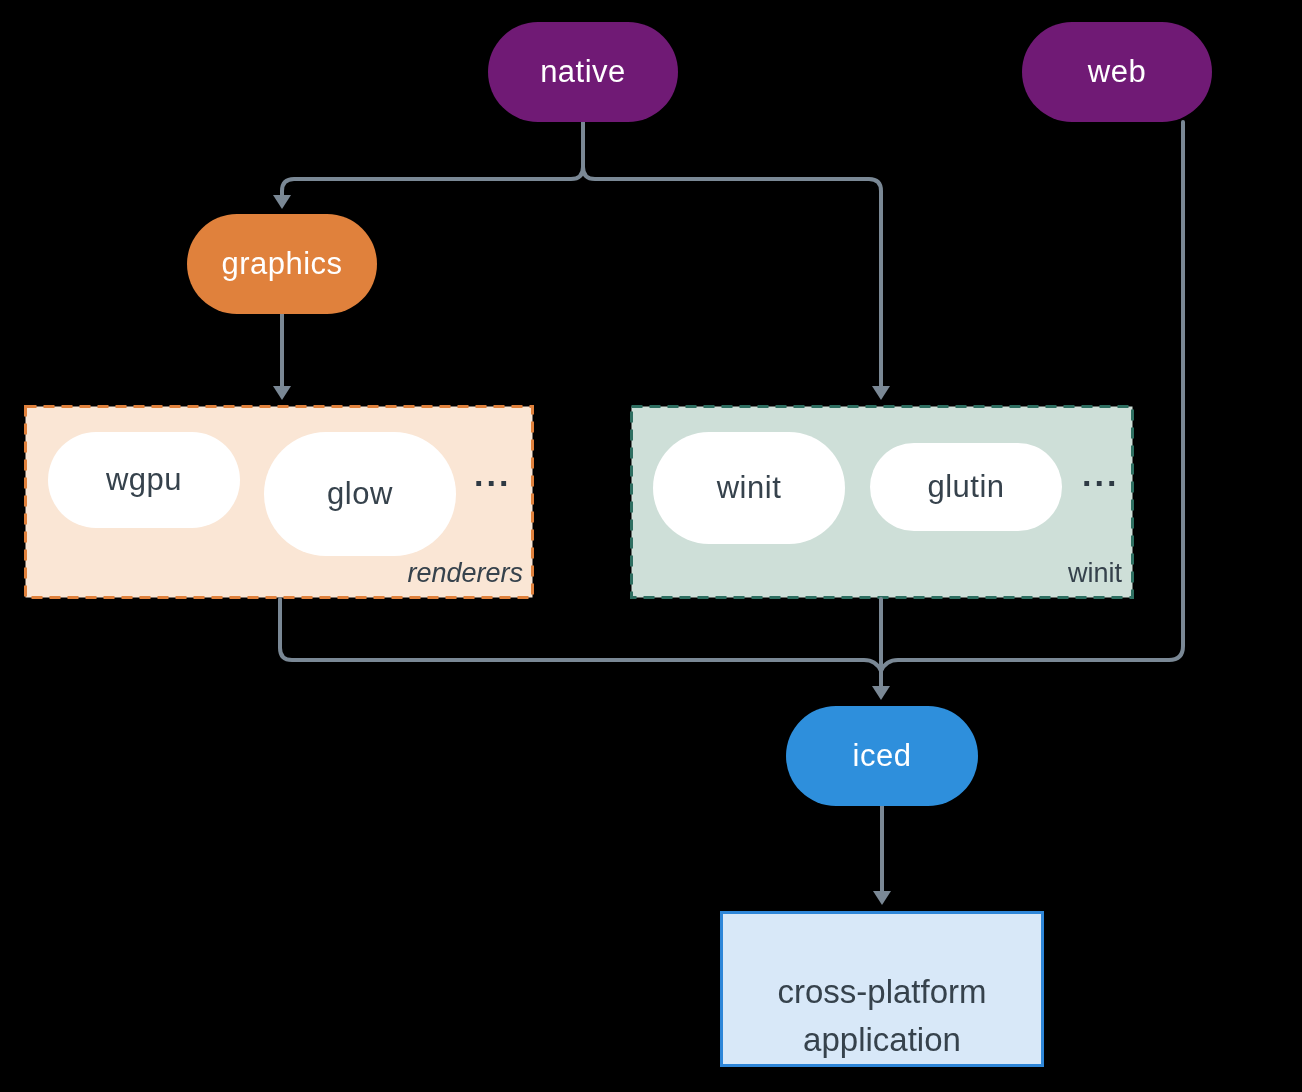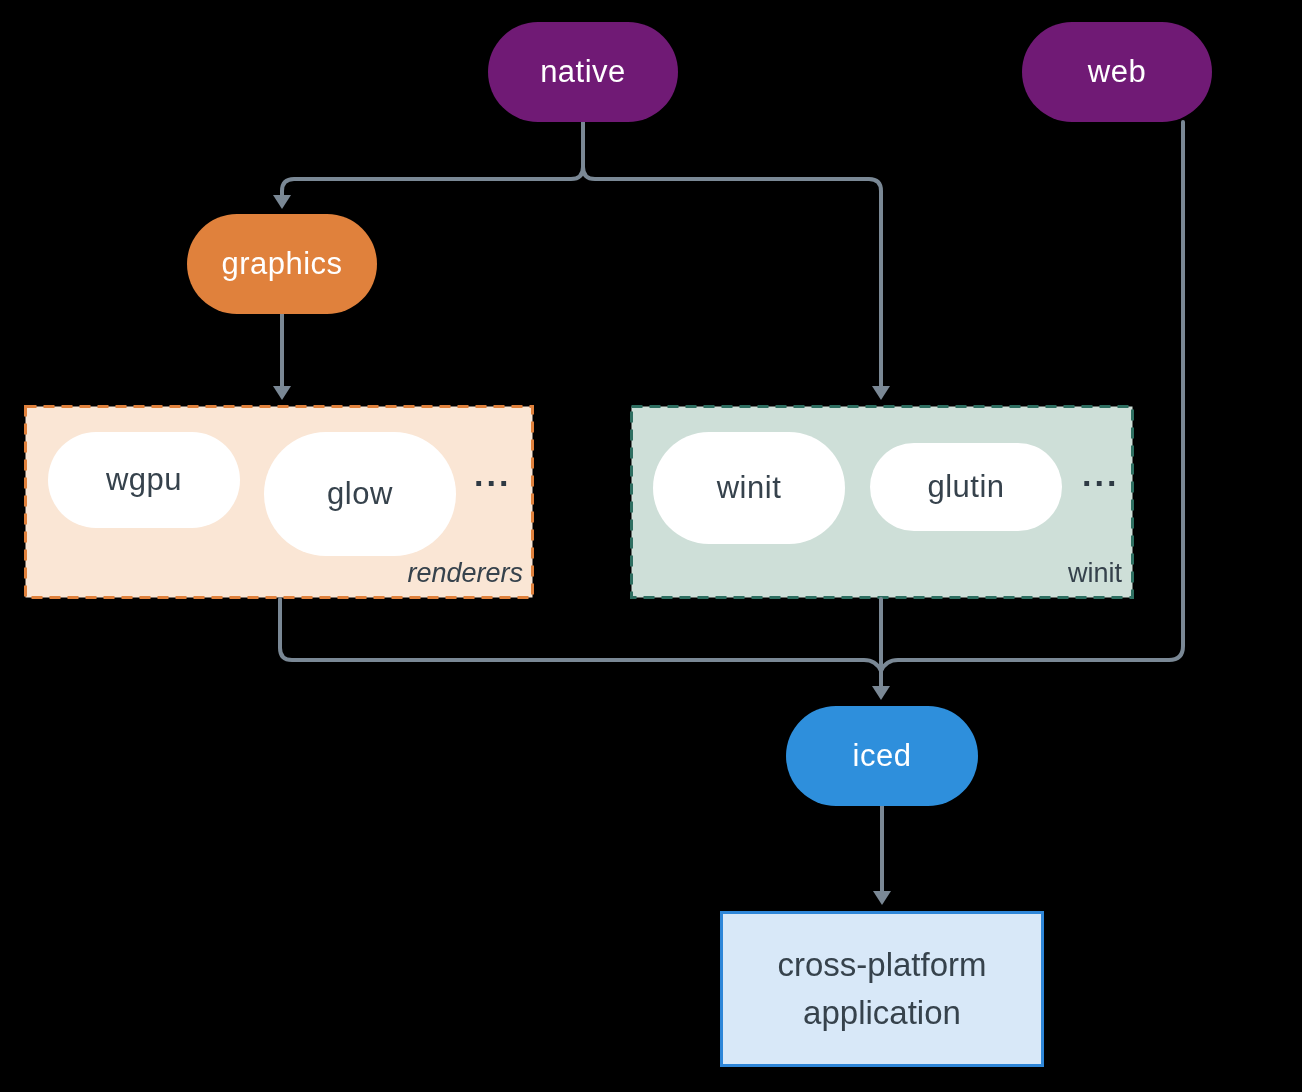--- a/index.html
+++ b/index.html
@@ -66,21 +66,21 @@
     left: 720px;
     top: 911px;
     width: 324px;
     height: 156px;
     box-sizing: border-box;
     background: #D8E8F8;
     border: 3px solid #2E86D8;
     display: flex;
     flex-direction: column;
     align-items: center;
-    justify-content: center;
+    justify-content: flex-end;
     font-size: 33px;
     line-height: 48px;
     color: #36424C;
     text-align: center;
   }
 </style>
 </head>
 <body>
 
 <div id="stage">

